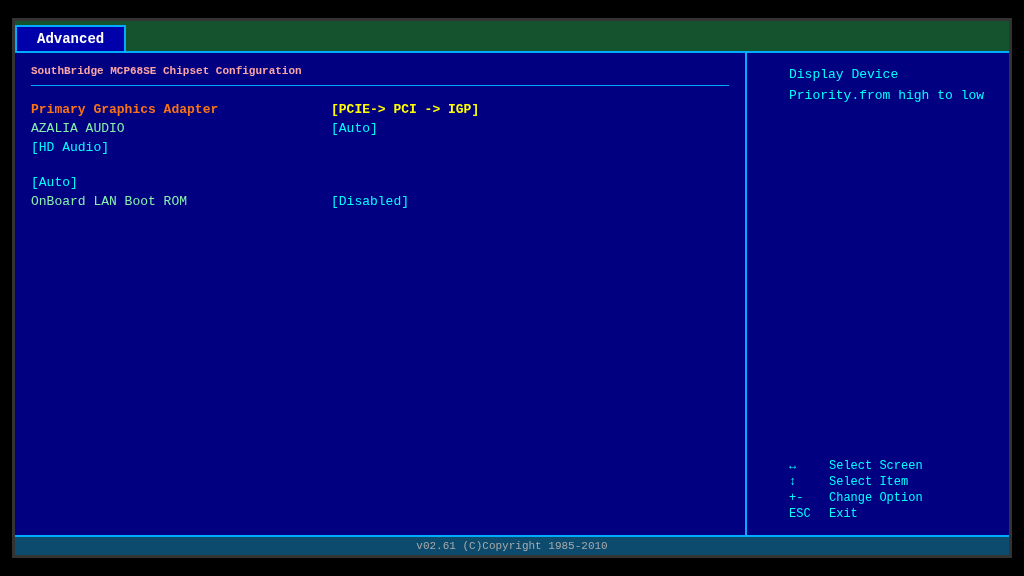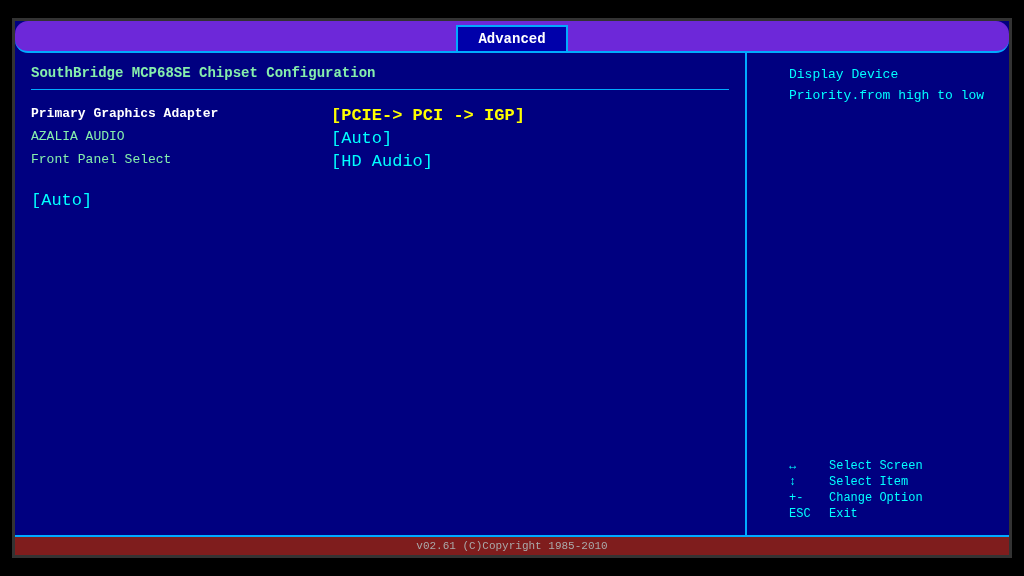--- a/index.html
+++ b/index.html
@@ -24,26 +24,25 @@
       height: 540px;
       background: #000080;
       border: 3px solid #333;
       position: relative;
       display: flex;
       flex-direction: column;
     }
 
     
     .tab-bar {
-      background: #6d28d9;
-      display: flex;
-      justify-content: center;
+      background: #14532d;
+      display: flex;
+      justify-content: flex-start;
       padding: 4px 0 0 0;
       border-bottom: 2px solid #00aaff;
-      border-radius: 13px;
     }
 
     .tab-active {
       background: #0000aa;
       border: 2px solid #00aaff;
       border-bottom: none;
       color: #ffffff;
       font-size: 14px;
       font-weight: bold;
       padding: 4px 20px;
@@ -60,58 +59,58 @@
     
     .left-panel {
       flex: 1;
       border-right: 2px solid #00aaff;
       padding: 12px 16px;
       display: flex;
       flex-direction: column;
     }
 
     .section-title {
-      color: #86efac;
-      font-size: 14px;
+      color: #fca5a5;
+      font-size: 11px;
       font-weight: bold;
       margin-bottom: 16px;
       padding-bottom: 8px;
       border-bottom: 1px solid #00aaff;
     }
 
     .config-table {
       width: 100%;
     }
 
     .config-row {
       display: flex;
       margin-bottom: 4px;
       align-items: flex-start;
     }
 
     .config-row.highlighted .config-label {
-      color: #ffffff;
+      color: #f97316;
       font-weight: bold;
     }
 
     .config-row.highlighted .config-value {
       color: #ffff00;
       font-weight: bold;
     }
 
     .config-label {
       color: #86efac;
       font-size: 13px;
       width: 300px;
       flex-shrink: 0;
     }
 
     .config-value {
       color: #00ffff;
-      font-size: 17px;
+      font-size: 13px;
     }
 
     .section-gap {
       height: 16px;
     }
 
     
     .right-panel {
       width: 236px;
       padding: 12px 16px;
@@ -144,21 +143,21 @@
       flex-shrink: 0;
     }
 
     .key-desc {
       color: #00ffff;
       font-size: 12px;
     }
 
     
     .bottom-bar {
-      background: #7f1d1d;
+      background: #0c4a6e;
       border-top: 2px solid #00aaff;
       padding: 3px 8px;
       display: flex;
       justify-content: center;
     }
 
     .bottom-text {
       color: #aaaaaa;
       font-size: 11px;
       font-family: 'Courier New', Courier, monospace;
@@ -184,30 +183,33 @@
           <span class="config-label">Primary Graphics Adapter</span>
           <span class="config-value">[PCIE-&gt; PCI -&gt; IGP]</span>
         </div>
 
         <div class="config-row">
           <span class="config-label">AZALIA AUDIO</span>
           <span class="config-value">[Auto]</span>
         </div>
 
         <div class="config-row">
-          <span class="config-label">Front Panel Select</span>
           <span class="config-value">[HD Audio]</span>
         </div>
 
         <div class="section-gap"></div>
 
         <div class="config-row">
           <span class="config-value">[Auto]</span>
         </div>
 
+        <div class="config-row">
+          <span class="config-label"> OnBoard LAN Boot ROM</span>
+          <span class="config-value">[Disabled]</span>
+        </div>
 
       </div>
     </div>
 
     <div class="right-panel">
       <div class="help-text">Display Device Priority.from high to low</div>
 
       <div class="key-help">
 
         <div class="key-row">

